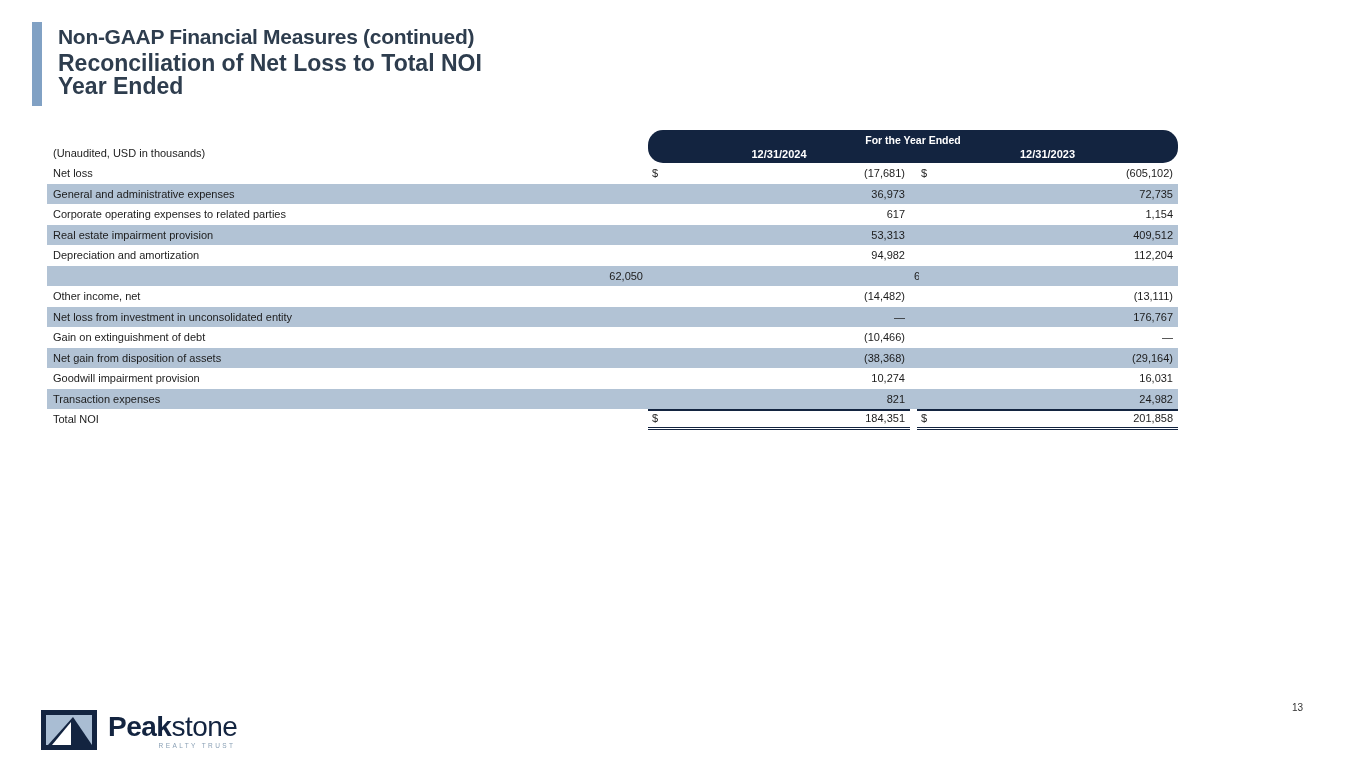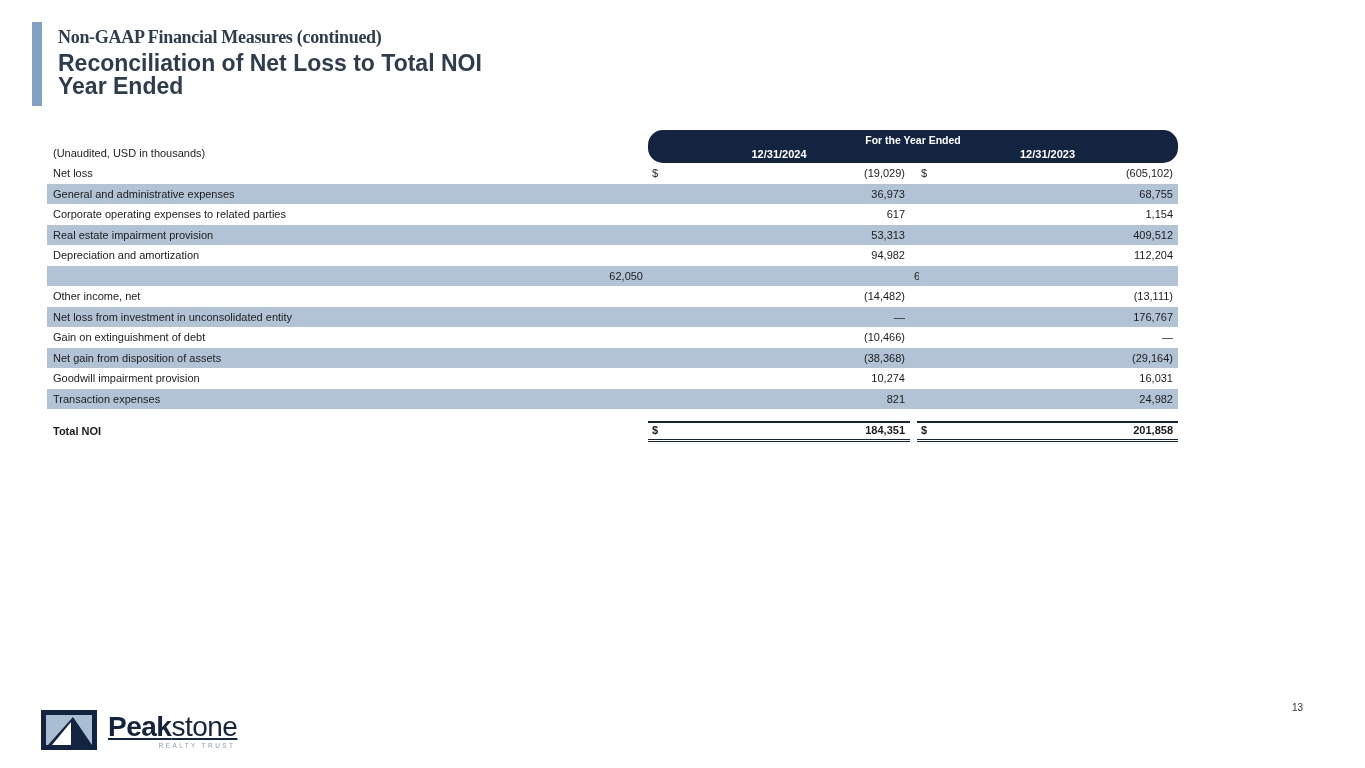--- a/index.html
+++ b/index.html
@@ -6,49 +6,49 @@
   body{
     width:1365px;height:768px;background:#ffffff;
     font-family:"Liberation Sans",sans-serif;
     position:relative;overflow:hidden;
     color:#1c1c1c;
   }
   
   .title-block{position:absolute;left:32px;top:22px;display:flex;}
   .accent-bar{width:10px;height:84px;background:var(--accent-bar,#81a1c4);margin-right:16px;flex:none;}
   .title-text{display:flex;flex-direction:column;}
-  .main-title{font-size:18px;font-weight:bold;color:var(--title-text,#2e3d4e);line-height:30px;letter-spacing:-0.3px;margin:0;font-family:Liberation Serif, serif;}
+  .main-title{font-size:21px;font-weight:bold;color:var(--title-text,#2e3d4e);line-height:30px;letter-spacing:-0.3px;margin:0;}
   .sub-title{font-size:23px;font-weight:bold;color:var(--title-text,#2e3d4e);line-height:23px;margin:0;}
   
   .fin-table{position:absolute;left:47px;top:130px;width:1131px;font-size:11px;}
   .grid-row{display:grid;grid-template-columns:601px 262px 7px 261px;}
   .thead-row{height:33px;}
   .note-cell{display:flex;align-items:flex-end;padding:0 0 4px 6px;color:#1c1c1c;}
   .head-block{grid-column:2/5;background:var(--header-bg,#132440);color:#ffffff;
     display:flex;flex-direction:column;justify-content:flex-start;border-radius:15px;}
   .group-label{text-align:center;font-weight:bold;font-size:10.5px;padding-top:4px;line-height:12px;}
   .dates-row{display:grid;grid-template-columns:262px 7px 261px;font-weight:bold;font-size:11px;line-height:16px;}
   .date-cell{text-align:center;}
   .trow{height:20.5px;line-height:20.5px;}
   .trow.shaded{background:var(--row-shaded,#b2c3d5);}
-  .trow.bold{font-weight:bold;margin-top:12px;}
+  .trow.bold{font-weight:normal;}
   .cell{overflow:hidden;white-space:nowrap;}
   .cell.label{padding-left:6px;}
   .cell.value{display:flex;justify-content:space-between;padding:0 5px 0 4px;}
   .cell.value .amount{margin-left:auto;}
   .trow.total .cell.value{
     border-top:2px solid var(--header-bg,#132440);
     border-bottom:3px double var(--header-bg,#132440);
     height:15.5px;line-height:15.5px;
   }
   
   .logo{position:absolute;left:41px;top:710px;display:flex;align-items:flex-start;}
   .logo-mark{width:56px;height:40px;flex:none;}
   .logo-text{margin-left:11px;position:relative;padding-top:2px;}
-  .brand{font-size:28px;line-height:30px;color:var(--header-bg,#132440);letter-spacing:-0.5px;text-decoration:underline;}
+  .brand{font-size:28px;line-height:30px;color:var(--header-bg,#132440);letter-spacing:-0.5px;}
   .brand .bold{font-weight:bold;}
   .tagline{font-size:6.5px;letter-spacing:2.4px;color:#8aa0b5;text-align:right;margin-top:0px;padding-right:2px;}
   
   .page-number{position:absolute;right:62px;top:702px;font-size:10px;color:#333333;}
 </style>
 </head>
 <body>
 
 <div class="title-block">
   <div class="accent-bar"></div>
@@ -69,38 +69,38 @@
         <div></div>
         <div class="date-cell">12/31/2023</div>
       </div>
     </div>
   </div>
   <div>
       <div class="grid-row trow">
         <div class="cell label">Net loss</div>
         <div class="cell value">
           <span>$</span>
-          <span class="amount">(19,029)</span>
+          <span class="amount">(17,681)</span>
         </div>
         <div></div>
         <div class="cell value">
           <span>$</span>
           <span class="amount">(605,102)</span>
         </div>
       </div>
       <div class="grid-row trow shaded">
         <div class="cell label">General and administrative expenses</div>
         <div class="cell value">
           <span></span>
           <span class="amount">36,973</span>
         </div>
         <div></div>
         <div class="cell value">
           <span></span>
-          <span class="amount">68,755</span>
+          <span class="amount">72,735</span>
         </div>
       </div>
       <div class="grid-row trow">
         <div class="cell label">Corporate operating expenses to related parties</div>
         <div class="cell value">
           <span></span>
           <span class="amount">617</span>
         </div>
         <div></div>
         <div class="cell value">

